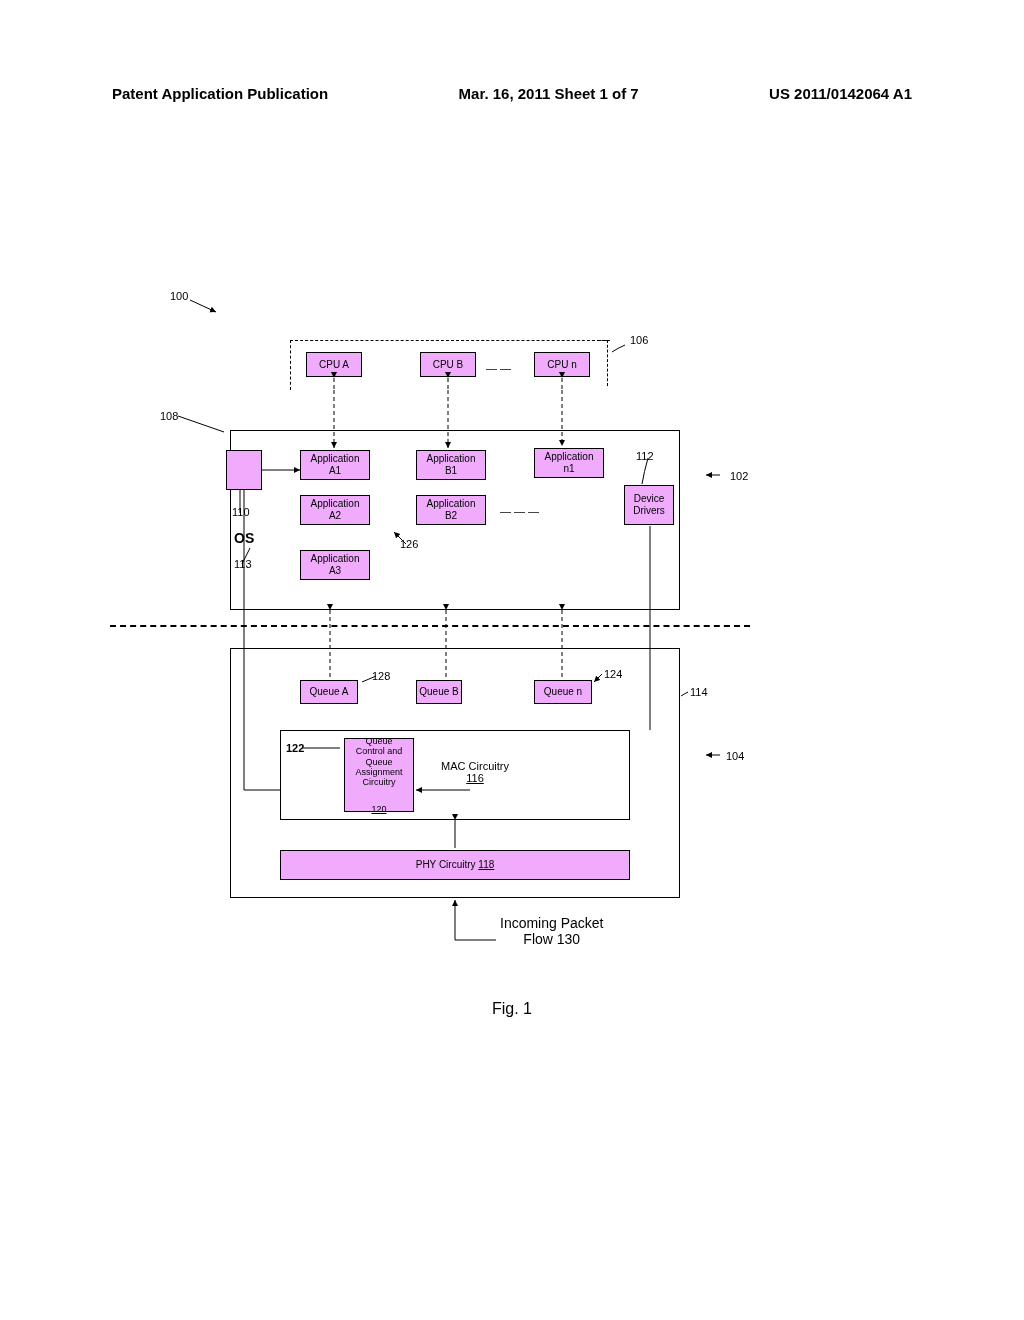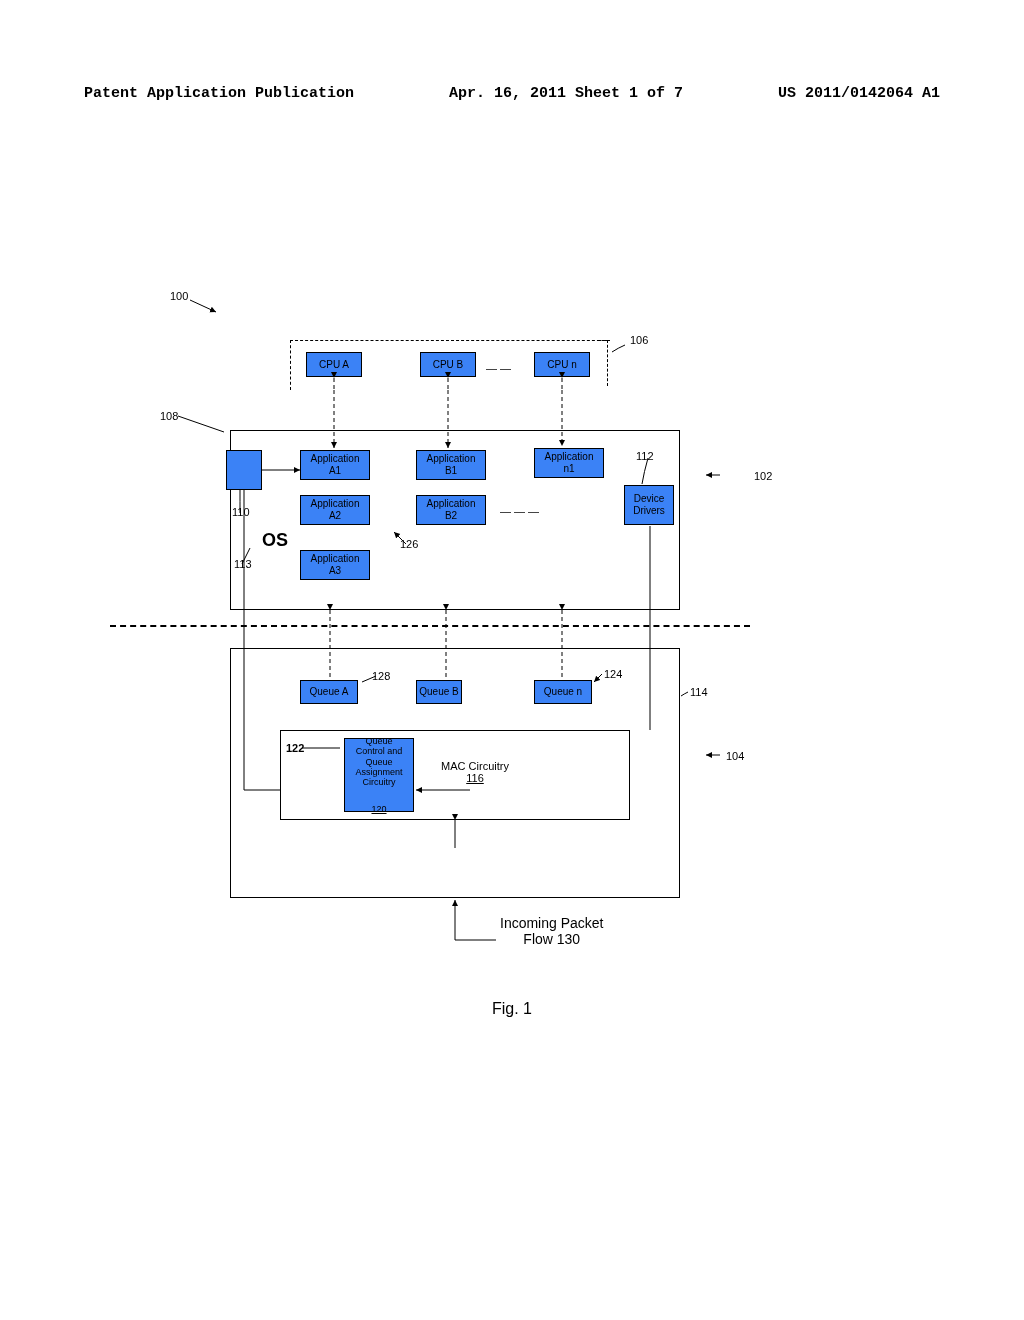--- a/index.html
+++ b/index.html
@@ -9,36 +9,36 @@
     background: #fff;
     font-family: Arial, sans-serif;
     position: relative;
   }
   .header {
     position: absolute;
     top: 85px;
     width: 100%;
     display: flex;
     justify-content: space-between;
-    padding: 0 84px;
-    font-family: Liberation Mono, monospace;
+    padding: 0 112px;
+    font-family: Liberation Sans, sans-serif;
     font-size: 15px;
     font-weight: bold;
   }
   .diagram {
     position: absolute;
     top: 290px;
     left: 150px;
     width: 720px;
     height: 660px;
   }
   .box {
     position: absolute;
     border: 1px solid #000;
-    background: #3b82f6;
+    background: #f0abfc;
     display: flex;
     align-items: center;
     justify-content: center;
     flex-direction: column;
     font-size: 10px;
     text-align: center;
     line-height: 1.2;
   }
   .dashed-box {
     position: absolute;
@@ -63,31 +63,30 @@
     position: absolute;
     top: 1000px;
     width: 100%;
     text-align: center;
     font-size: 16px;
     font-family: Arial, sans-serif;
   }
   .os-label {
     position: absolute;
     font-weight: bold;
-    font-size: 18px;
-    margin-left: 28px;
+    font-size: 14px;
   }
   .underline { text-decoration: underline; }
 </style>
 </head>
 <body>
 
 <div class="header">
   <span>Patent Application Publication</span>
-  <span>Apr. 16, 2011  Sheet 1 of 7</span>
+  <span>Mar. 16, 2011  Sheet 1 of 7</span>
   <span>US 2011/0142064 A1</span>
 </div>
 
 <div class="diagram">
 
   <div class="ref" style="left:20px; top:0px;">100</div>
 
   <div class="dashed-box" style="left:140px; top:50px; width:320px; height:50px; border-left:1px dashed #000; border-top:1px dashed #000; border-right:none; border-bottom:none;"></div>
   <div class="dashed-box" style="left:448px; top:50px; width:10px; height:46px; border-right:1px dashed #000; border-top:1px dashed #000; border-left:none; border-bottom:none;"></div>
 
@@ -118,21 +117,21 @@
 B1</div>
   <div class="box" style="left:266px; top:205px; width:70px; height:30px; white-space:pre;">Application
 B2</div>
   <div class="label" style="left:350px; top:215px;">— — —</div>
 
   <div class="box" style="left:384px; top:158px; width:70px; height:30px; white-space:pre;">Application
 n1</div>
 
   <div class="ref" style="left:250px; top:248px;">126</div>
   <div class="ref" style="left:486px; top:160px;">112</div>
-  <div class="ref" style="left:604px; top:180px;">102</div>
+  <div class="ref" style="left:580px; top:180px;">102</div>
 
   <div class="box" style="left:474px; top:195px; width:50px; height:40px; white-space:pre;">Device
 Drivers</div>
 
   <div class="dashed-box" style="left:-40px; top:335px; width:640px; height:0; border:none; border-top:2px dashed #000;"></div>
 
   <div class="box" style="left:80px; top:358px; width:450px; height:250px; background:transparent;"></div>
 
   <div class="box" style="left:150px; top:390px; width:58px; height:24px;">Queue A</div>
   <div class="box" style="left:266px; top:390px; width:46px; height:24px;">Queue B</div>
@@ -153,20 +152,25 @@
 Circuitry</span>
     <span class="underline">120</span>
   </div>
   <div class="ref" style="left:136px; top:452px;font-weight:bold;">122</div>
 
   <div class="label" style="left:280px; top:470px; text-align:center; width:90px;">
     <span>MAC Circuitry</span><br>
     <span class="underline">116</span>
   </div>
 
+  <div class="box" style="left:130px; top:560px; width:350px; height:30px;">
+    <span>
+      <span>PHY Circuitry </span><span class="underline">118</span>
+    </span>
+  </div>
 
   <div class="label" style="left:350px; top:625px; white-space:pre; font-size:14px; text-align:center;">Incoming Packet
 Flow 130</div>
 
   <svg class="connector" viewBox="0 0 720 660">
     <defs>
       <marker id="arrow" markerWidth="8" markerHeight="8" refX="6" refY="3" orient="auto">
         <path d="M0,0 L6,3 L0,6 Z" fill="#000"></path>
       </marker>
     </defs>

